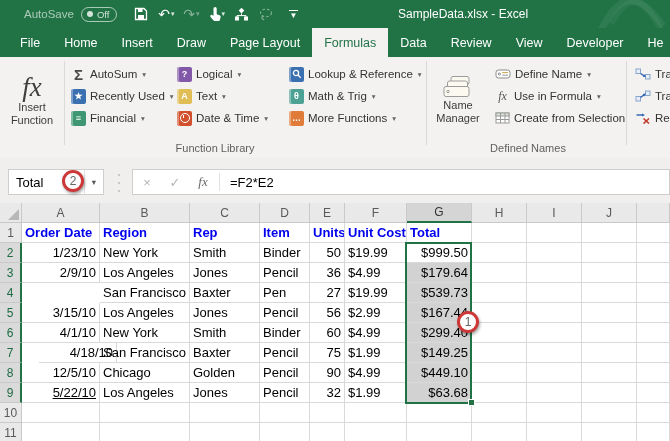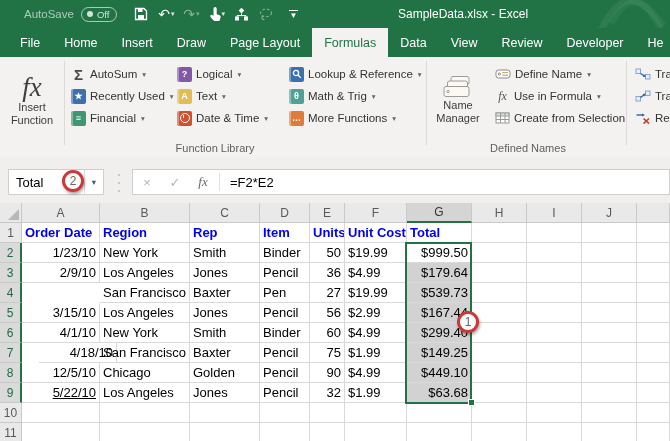--- a/index.html
+++ b/index.html
@@ -155,22 +155,22 @@
   </div>
 
   <div class="tabrow">
       <div class="tab">File</div>
       <div class="tab">Home</div>
       <div class="tab">Insert</div>
       <div class="tab">Draw</div>
       <div class="tab">Page Layout</div>
       <div class="tab selected">Formulas</div>
       <div class="tab">Data</div>
+      <div class="tab">Review</div>
       <div class="tab">View</div>
-      <div class="tab">Review</div>
       <div class="tab">Developer</div>
       <div class="tab">He</div>
     </div>
 
   <div class="ribbon">
     <div class="big-btn" style="left:4px;top:4px;width:56px;height:78px;">
       <span class="fx-big">fx</span>
       <span>Insert</span>
       <span>Function</span>
     </div>

